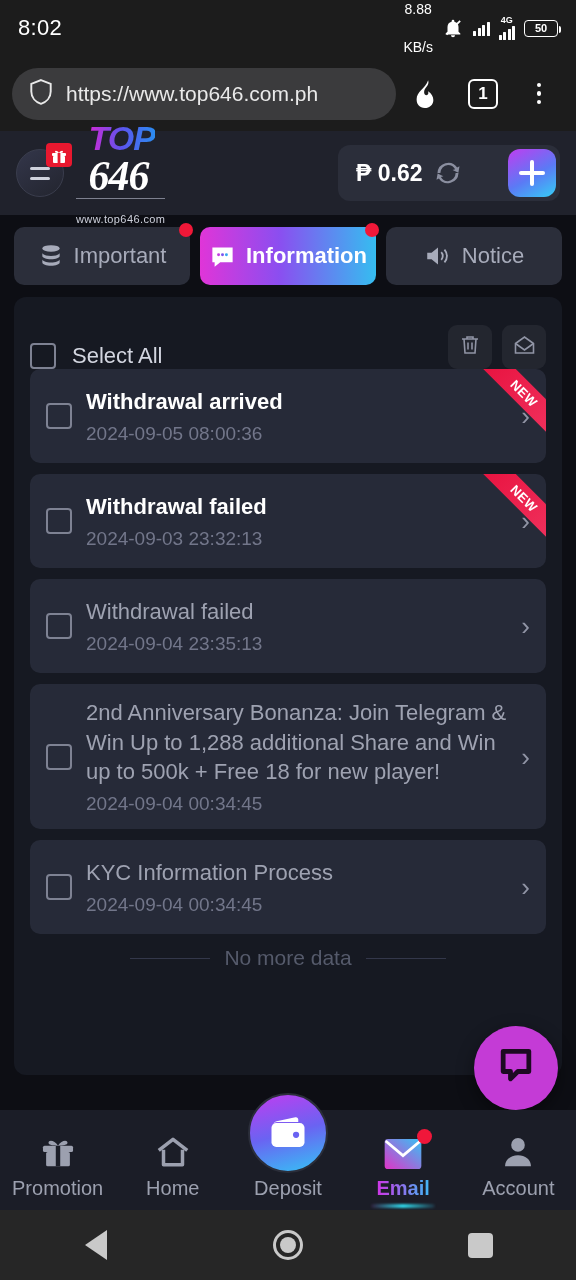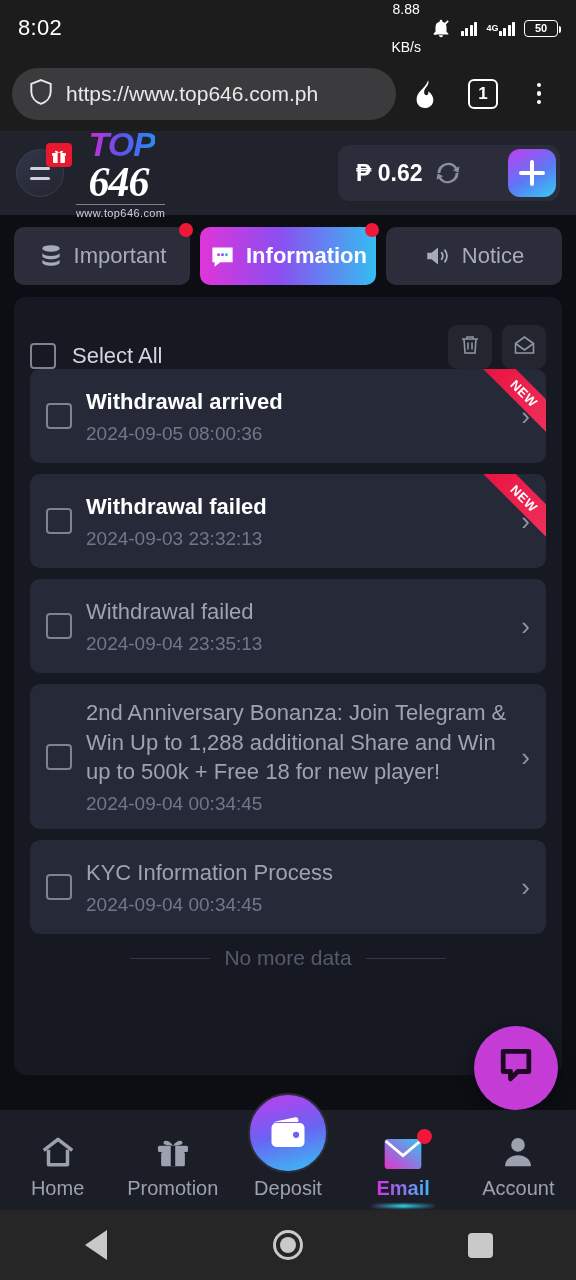--- a/index.html
+++ b/index.html
@@ -9,21 +9,21 @@
   
   .statusbar{height:56px;background:#1c1c1c;display:flex;align-items:center;justify-content:space-between;padding:0 18px;color:#fff;}
   .sb-time{font-size:22px;letter-spacing:.3px;}
   .sb-right{display:flex;align-items:center;gap:9px;}
   .sb-speed{display:flex;flex-direction:column;align-items:center;line-height:1.02;font-size:14px;font-weight:normal;gap:24px;}
   .sb-ico{display:flex;align-items:flex-end;}
   .bars{display:flex;align-items:flex-end;gap:1.5px;height:15px;}
   .bars i{display:block;width:3px;background:#fff;border-radius:.5px;}
   .bars i:nth-child(1){height:5px;}.bars i:nth-child(2){height:8px;}
   .bars i:nth-child(3){height:11px;}.bars i:nth-child(4){height:14px;}
-  .net4g{display:flex;flex-direction:row;align-items:center;}
+  .net4g{display:flex;flex-direction:column;align-items:center;}
   .net4g .lbl{font-size:9px;font-weight:bold;line-height:1;}
   .batt{width:34px;height:17px;border:1.6px solid #fff;border-radius:4px;display:flex;align-items:center;justify-content:center;position:relative;}
   .batt span{font-size:11px;font-weight:bold;}
   .batt:after{content:"";position:absolute;right:-4px;top:5px;width:2.5px;height:7px;background:#fff;border-radius:0 2px 2px 0;}
 
   
   .browserbar{height:75px;background:#1c1c1c;display:flex;align-items:center;padding:0 12px;gap:6px;}
   .urlbox{flex:1;height:52px;background:#3b3b3d;border-radius:26px;display:flex;align-items:center;padding:0 16px;gap:12px;overflow:hidden;}
   .url-text{color:#e9e9e9;font-size:21px;white-space:nowrap;overflow:hidden;}
   .bb-btn{width:50px;height:50px;display:flex;align-items:center;justify-content:center;color:#fff;flex:0 0 auto;}
@@ -34,21 +34,21 @@
   
   .appheader{height:84px;background:#20222c;display:flex;align-items:center;padding:0 16px;gap:10px;}
   .menu-wrap{position:relative;width:48px;height:48px;flex:0 0 auto;}
   .menu-circle{width:48px;height:48px;border-radius:50%;background:linear-gradient(145deg,#33364a,#23252f);border:1px solid #3a3d4d;display:flex;flex-direction:column;align-items:center;justify-content:center;gap:7px;}
   .menu-circle i{display:block;width:20px;height:3px;border-radius:2px;background:#cfd2dd;}
   .gift-badge{position:absolute;top:-6px;right:-8px;width:26px;height:24px;background:#e8182f;border-radius:4px;display:flex;align-items:center;justify-content:center;}
   .logo{display:flex;flex-direction:column;align-items:center;margin-left:2px;}
   .logo-top{display:flex;align-items:baseline;font-style:italic;font-weight:bold;line-height:1;flex-direction:column;}
   .logo-top .a{font-size:34px;background:linear-gradient(90deg,#d02ad6,#5b55ee,#2b8cf0);-webkit-background-clip:text;background-clip:text;color:transparent;letter-spacing:-1px;}
   .logo-top .b{font-size:42px;color:#fff;font-family:"Liberation Serif",serif;letter-spacing:-1px;margin-left:1px;}
-  .logo-sub{font-size:11px;color:#cfd2dd;letter-spacing:.4px;border-top:1.5px solid #7d808f;padding-top:2px;margin-top:1px;width:100%;text-align:center;}
+  .logo-sub{font-size:11px;color:#cfd2dd;letter-spacing:.4px;border-top:1.5px solid #7d808f;padding-top:14px;margin-top:1px;width:100%;text-align:center;}
   .balance-wrap{margin-left:auto;display:flex;align-items:center;background:#2b2e3a;border-radius:12px;height:56px;padding-left:18px;min-width:222px;gap:10px;}
   .bal-text{color:#fff;font-size:23px;font-weight:bold;white-space:nowrap;}
   .refresh-ico{color:#8b8fa0;display:flex;align-items:center;}
   .plus-btn{margin-left:auto;width:48px;height:48px;border-radius:12px;background:linear-gradient(150deg,#c03df0,#5b7af5 55%,#35cdf5);display:flex;align-items:center;justify-content:center;margin-right:4px;}
   .plus-btn:before{content:"";position:absolute;}
   .plus-glyph{position:relative;width:26px;height:26px;}
   .plus-glyph:before,.plus-glyph:after{content:"";position:absolute;background:#fff;border-radius:2px;}
   .plus-glyph:before{left:0;top:11px;width:26px;height:4px;}
   .plus-glyph:after{top:0;left:11px;height:26px;width:4px;}
 
@@ -324,38 +324,38 @@
     <svg width="44" height="44" viewBox="0 0 24 24" fill="none" stroke="#1d0a22" stroke-width="2.6" stroke-linejoin="round">
         <path d="M5 4h14v11h-6l-4 4v-4H5z"></path>
       </svg>
   </span>
 </div>
 
 <div class="bottomnav">
 
   <div class="nav-item">
     <span class="nav-ico">
-      <svg width="40" height="38" viewBox="0 0 24 24" fill="none" stroke="#9ca0af" stroke-width="2.2" stroke-linejoin="round">
-          <path d="M3 11l9-7 9 7"></path>
-          <path d="M6 10.5V20h12v-9.5"></path>
-        </svg>
-    </span>
-    <span class="nav-label">Home</span>
-  </div>
-
-  <div class="nav-item">
-    <span class="nav-ico">
       <svg width="38" height="38" viewBox="0 0 24 24" fill="#9ca0af">
           <rect x="2.5" y="8" width="19" height="4" rx="1"></rect>
           <rect x="4.5" y="12" width="15" height="9" rx="1"></rect>
           <rect x="10.6" y="8" width="2.8" height="13" fill="#1b1d27"></rect>
           <path d="M12 8C10 4.6 6 4 6 6.2 6 7.6 8.6 8 12 8zM12 8c2-3.4 6-4 6-1.8C18 7.6 15.4 8 12 8z"></path>
         </svg>
     </span>
     <span class="nav-label">Promotion</span>
+  </div>
+
+  <div class="nav-item">
+    <span class="nav-ico">
+      <svg width="40" height="38" viewBox="0 0 24 24" fill="none" stroke="#9ca0af" stroke-width="2.2" stroke-linejoin="round">
+          <path d="M3 11l9-7 9 7"></path>
+          <path d="M6 10.5V20h12v-9.5"></path>
+        </svg>
+    </span>
+    <span class="nav-label">Home</span>
   </div>
 
   <div class="nav-item deposit">
     <div class="deposit-bubble">
       <svg width="44" height="44" viewBox="0 0 24 24" fill="#fff">
           <path d="M4 7.5c0-1 .8-1.7 1.8-1.9L16 3.4c.9-.2 1.6.4 1.6 1.3V6H6c-1.1 0-2 .7-2 1.5z"></path>
           <rect x="3" y="6.6" width="18" height="13" rx="2.6"></rect>
           <circle cx="16.4" cy="13" r="1.7" fill="#6a63f2"></circle>
         </svg>
     </div>

